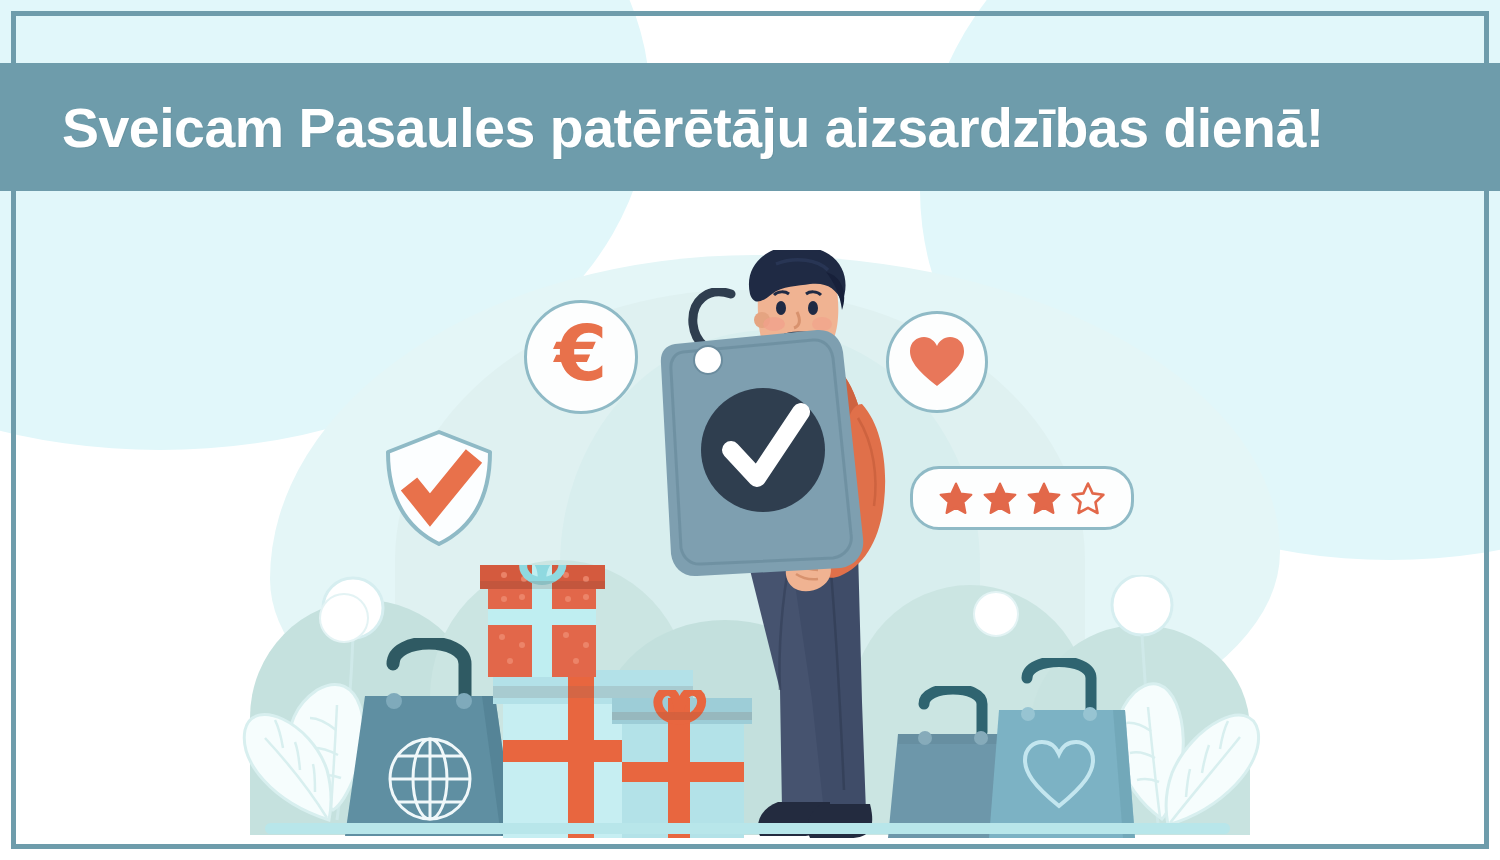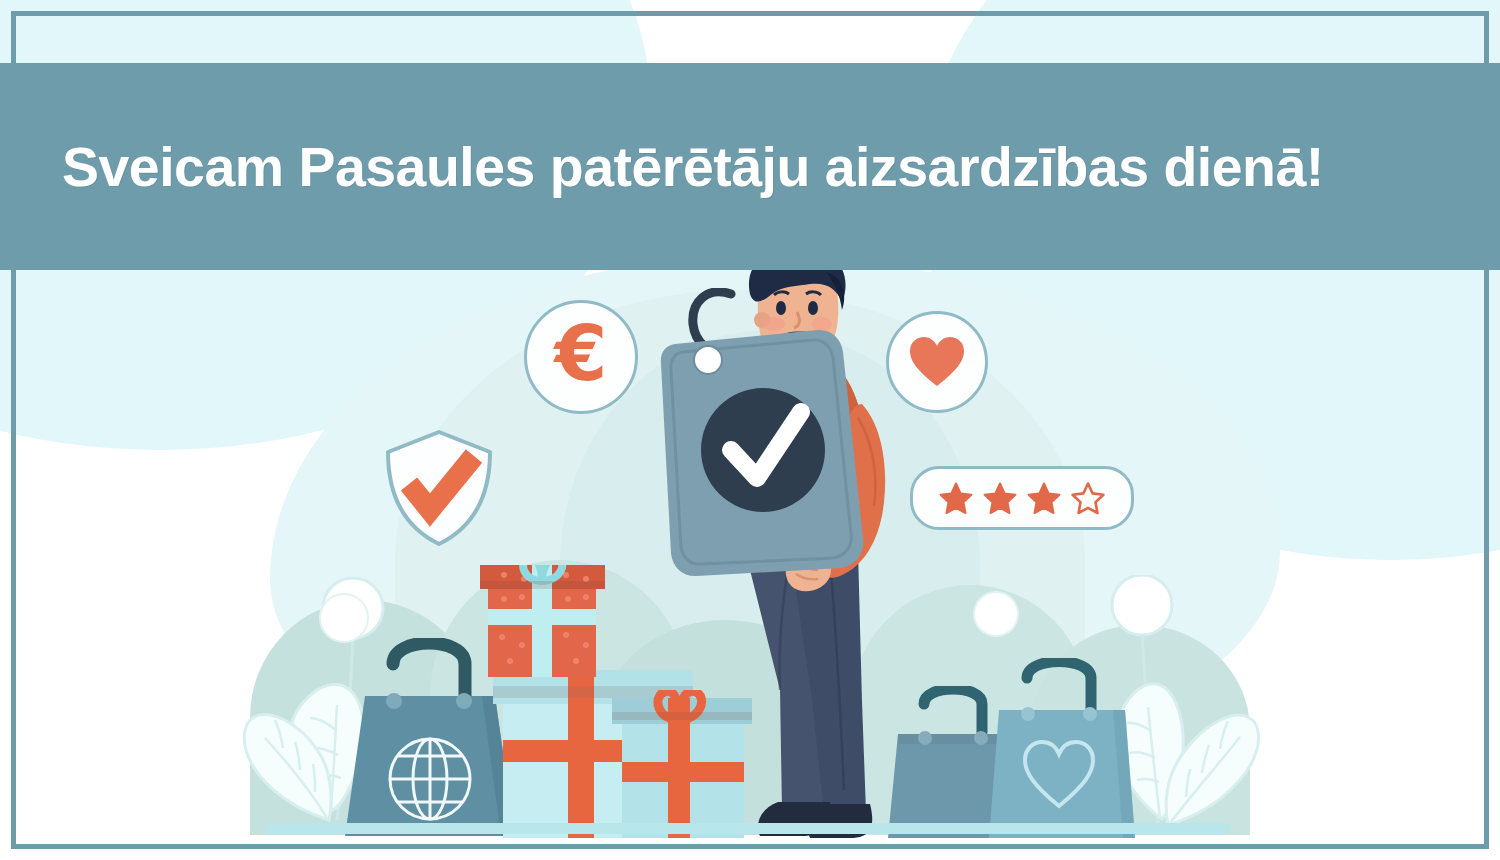--- a/index.html
+++ b/index.html
@@ -126,21 +126,21 @@
     left: 11px; top: 11px;
     width: 1478px; height: 838px;
     border: 5px solid #6e9cab;
     box-sizing: border-box;
     pointer-events: none;
   }
   .banner {
     position: absolute;
     left: 0; top: 63px;
     width: 1500px;
-    height: 207px;
+    height: 128px;
     background: #6e9cab;
     display: flex;
     align-items: center;
   }
   .banner-text {
     color: #ffffff;
     font-family: "Liberation Sans", sans-serif;
     font-weight: bold;
     font-size: 56px;
     letter-spacing: -0.5px;

